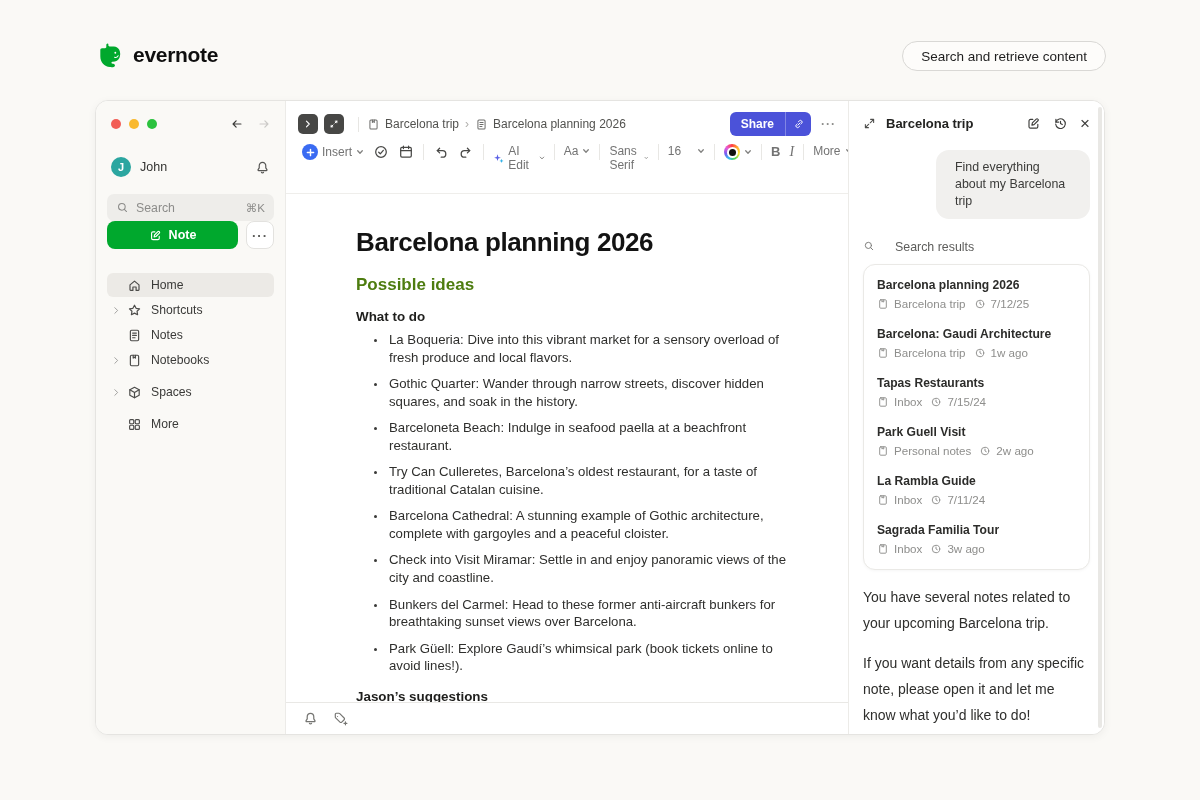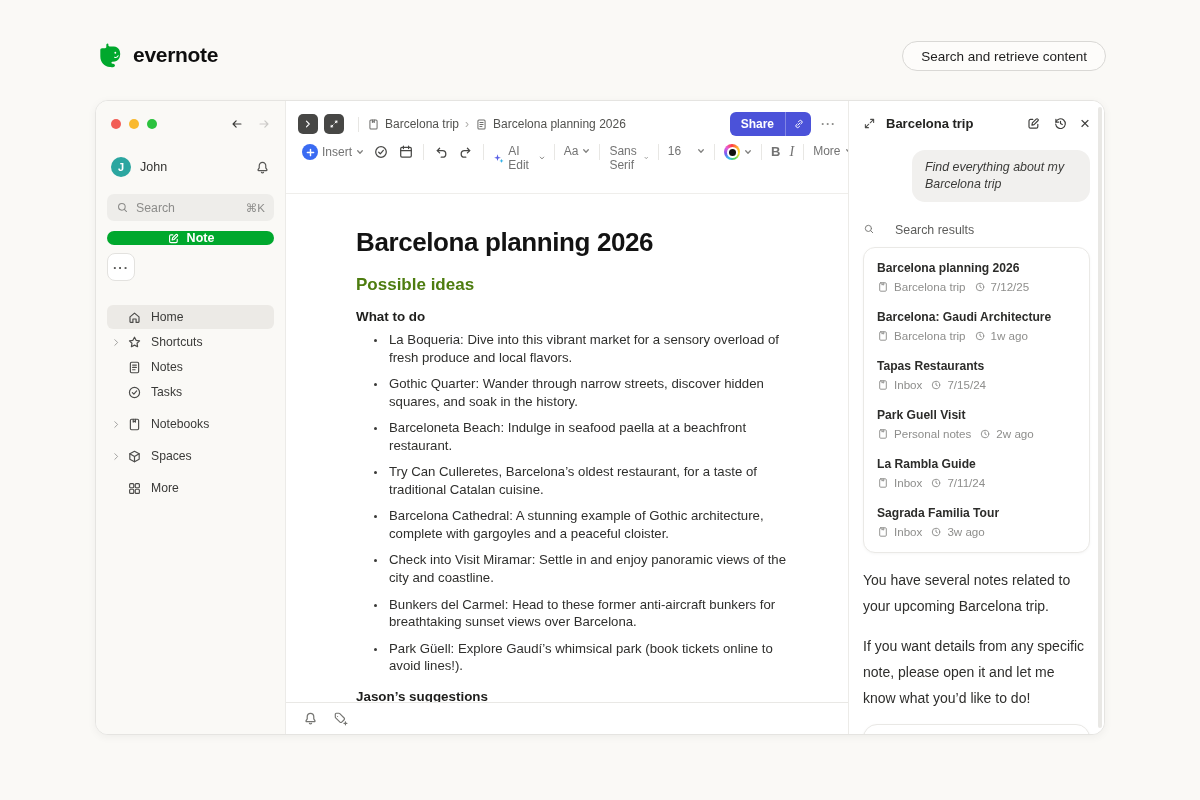--- a/index.html
+++ b/index.html
@@ -35,21 +35,21 @@
   .user-name { margin-left:9px; font-size:12.5px; color:#333331; }
   .bell { margin-left:auto; color:#55555 3; color:#555553; }
   .bell svg { width:15px; height:15px; }
 
   .search-pill { margin-top:17px; height:27px; background:#eeedea; border-radius:7px; display:flex;
     align-items:center; padding:0 9px; cursor:pointer; }
   .search-pill svg { width:13px; height:13px; color:#8c8c8a; }
   .search-ph { margin-left:7px; font-size:12.3px; color:#8c8c8a; }
   .search-kbd { margin-left:auto; font-size:11.5px; color:#8c8c8a; }
 
-  .note-row { margin-top:10px; display:flex; gap:8px;flex-direction:column; }
+  .note-row { margin-top:0; display:flex; gap:8px; }
   .note-btn { flex:1; height:28px; background:#00a82d; border:none; border-radius:8px; color:#fff;
     font-size:12.5px; font-weight:700; font-family:inherit; display:flex; align-items:center;
     justify-content:center; gap:7px; cursor:pointer; }
   .note-btn svg { width:13px; height:13px; }
   .more-btn { width:28px; height:28px; background:#fff; border:1px solid #e3e2df; border-radius:8px;
     color:#5a5a58; font-size:13px; font-weight:700; display:flex; align-items:center; justify-content:center;
     letter-spacing:1px; cursor:pointer; font-family:inherit; }
 
   .side-nav { margin-top:24px; }
   .nav-row { display:flex; align-items:center; height:24px; margin-bottom:1px; padding:0 5px;
@@ -116,21 +116,21 @@
     display:flex; flex-direction:column; padding:14px 14px 14px; }
   .as-header { display:flex; align-items:center; }
   .as-expand { color:#4e4e4c; cursor:pointer; }
   .as-expand svg { width:13px; height:13px; }
   .as-title { margin-left:10px; font-size:13px; font-weight:700; color:#232321; }
   .as-actions { margin-left:auto; display:flex; align-items:center; gap:12px; color:#3f3f3d; }
   .as-actions svg { width:15px; height:15px; cursor:pointer; }
   .as-close { font-size:17px; line-height:1; color:#3f3f3d; cursor:pointer; }
 
   .bubble { align-self:flex-end; margin-top:18px; background:#f1f0ee; border-radius:13px;
-    padding:9px 13px; width:178px; font-size:12.4px; line-height:17px; color:#3b3b39;font-style:italic; }
+    padding:9px 19px; width:154px; font-size:12.4px; line-height:17px; color:#3b3b39; }
 
   .results-label { margin-top:21px; display:flex; align-items:flex-start; gap:20px; color:#5d5d5b; font-size:12.4px; }
   .results-label svg { width:12px; height:12px; color:#7a7a78; }
 
   .results-card { margin-top:10px; border:1px solid #eae9e6; border-radius:12px;
     box-shadow:0 1px 3px rgba(0,0,0,.04); padding:5px 0; background:#fff; }
   .res { padding:8px 13px 9px; cursor:pointer; }
   .res-title { font-size:12.1px; font-weight:700; color:#2c2c2a; }
   .res-meta { margin-top:5px; display:flex; align-items:center; gap:5px; font-size:11.6px; color:#8e8e8c; }
   .res-meta svg { width:12px; height:12px; flex:none; }
@@ -241,30 +241,20 @@
         </div>
         <div class="nav-row">
           <span class="nav-chev"></span>
           <span class="nav-ic">
             <svg viewBox="0 0 16 16" fill="none" stroke="currentColor" stroke-width="1.25" stroke-linecap="round" stroke-linejoin="round">
               <rect x="3.6" y="2.4" width="8.8" height="11.2" rx="1.3"></rect>
               <path d="M6 5.4h4M6 7.9h4M6 10.4h2.6"></path>
             </svg>
           </span>
           <span class="nav-label">Notes</span>
-        </div>
-        <div class="nav-row">
-          <span class="nav-chev"></span>
-          <span class="nav-ic">
-            <svg viewBox="0 0 16 16" fill="none" stroke="currentColor" stroke-width="1.25" stroke-linecap="round" stroke-linejoin="round">
-              <circle cx="8" cy="8" r="5.4"></circle>
-              <path d="M5.7 8.2l1.6 1.6 3-3.5"></path>
-            </svg>
-          </span>
-          <span class="nav-label">Tasks</span>
         </div>
         <div class="nav-row">
           <span class="nav-chev">
             <svg viewBox="0 0 16 16" fill="none" stroke="currentColor" stroke-width="1.25" stroke-linecap="round" stroke-linejoin="round">
               <path d="M5 3 10 8l-5 5"></path>
             </svg>
           </span>
           <span class="nav-ic">
             <svg viewBox="0 0 16 16" fill="none" stroke="currentColor" stroke-width="1.25" stroke-linecap="round" stroke-linejoin="round">
               <rect x="3.6" y="2.4" width="8.8" height="11.2" rx="1.3"></rect>

